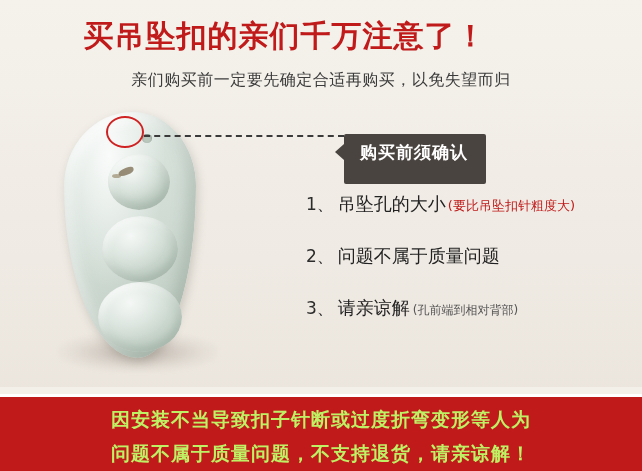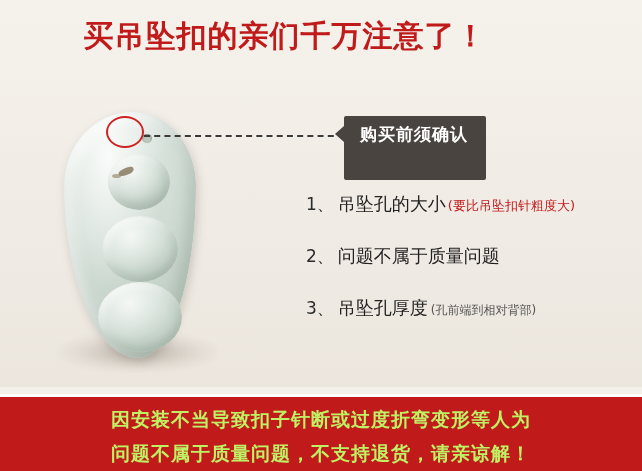--- a/index.html
+++ b/index.html
@@ -135,23 +135,23 @@
     position: absolute;
     left: 144px;
     top: 135px;
     width: 200px;
     height: 0;
     border-top: 2px dashed #3a3a3a;
   }
   .label-tag {
     position: absolute;
     left: 344px;
-    top: 116px;
+    top: 134px;
     height: 48px;
-    padding: 0 18px 16px 16px;
+    padding: 0 18px 2px 16px;
     background: #4a4440;
     color: #ffffff;
     font-size: 17px;
     font-weight: bold;
     line-height: 36px;
     letter-spacing: 1px;
     white-space: nowrap;
     border-radius: 2px;
   }
   .label-tag::before {
@@ -228,20 +228,21 @@
     height: 10px;
     background: #f3efe9;
   }
 </style>
 </head>
 <body>
 
 <div id="page">
 
   <div class="headline">买吊坠扣的亲们千万注意了！</div>
+  <div class="subline">亲们购买前一定要先确定合适再购买，以免失望而归</div>
 
   <div class="pendant-area">
     <div class="pendant-shadow"></div>
     <div class="pendant-body">
       <div class="lobe lobe1"></div>
       <div class="lobe lobe2"></div>
       <div class="lobe lobe3"></div>
       <div class="speck"></div>
       <div class="speck2"></div>
       <div class="hole"></div>
@@ -256,21 +257,21 @@
 
     <div class="list-item">
       <span class="list-num">1、</span><span class="list-main">吊坠孔的大小</span><span class="list-note">(要比吊坠扣针粗度大)</span>
     </div>
 
     <div class="list-item">
       <span class="list-num">2、</span><span class="list-main">问题不属于质量问题</span>
     </div>
 
     <div class="list-item">
-      <span class="list-num">3、</span><span class="list-main">吊坠孔厚度</span><span class="list-note-gray">(孔前端到相对背部)</span>
+      <span class="list-num">3、</span><span class="list-main">请亲谅解</span><span class="list-note-gray">(孔前端到相对背部)</span>
     </div>
 
   </div>
 
   <div class="footer-gap"></div>
   <div class="footer-banner">
     <div class="footer-line l1">因安装不当导致扣子针断或过度折弯变形等人为</div>
     <div class="footer-line l2">问题不属于质量问题，不支持退货，请亲谅解！</div>
   </div>
 

